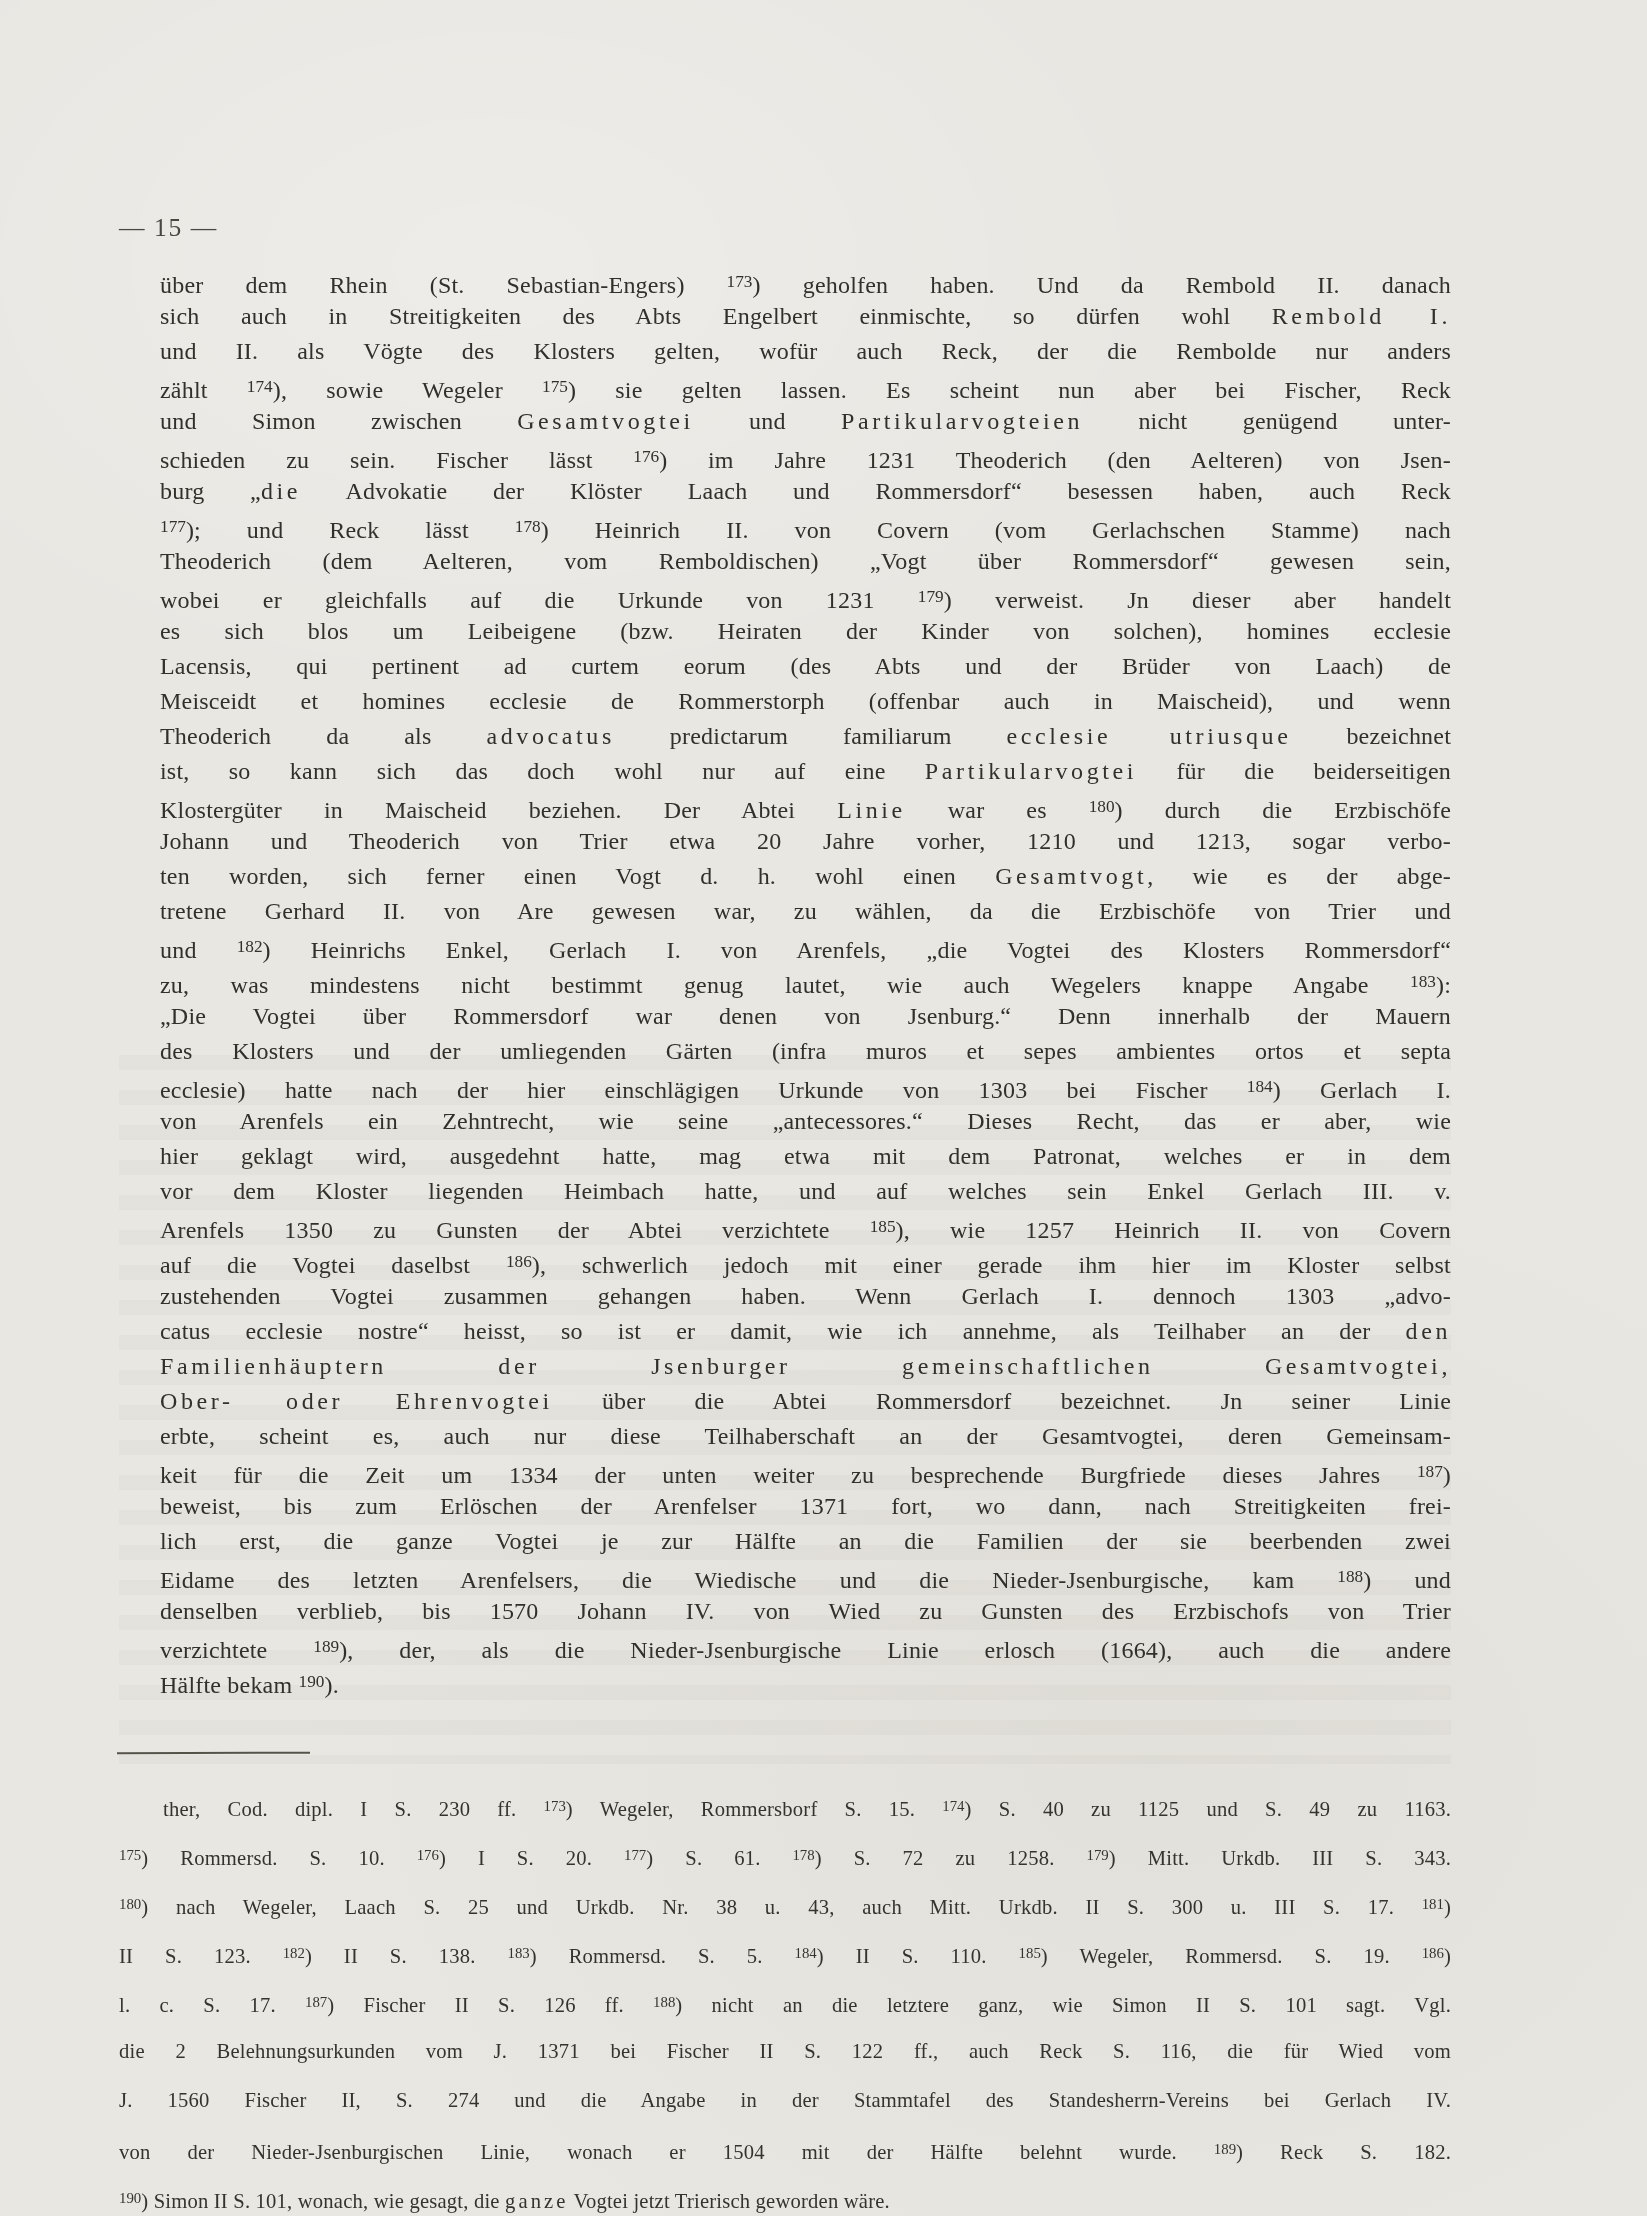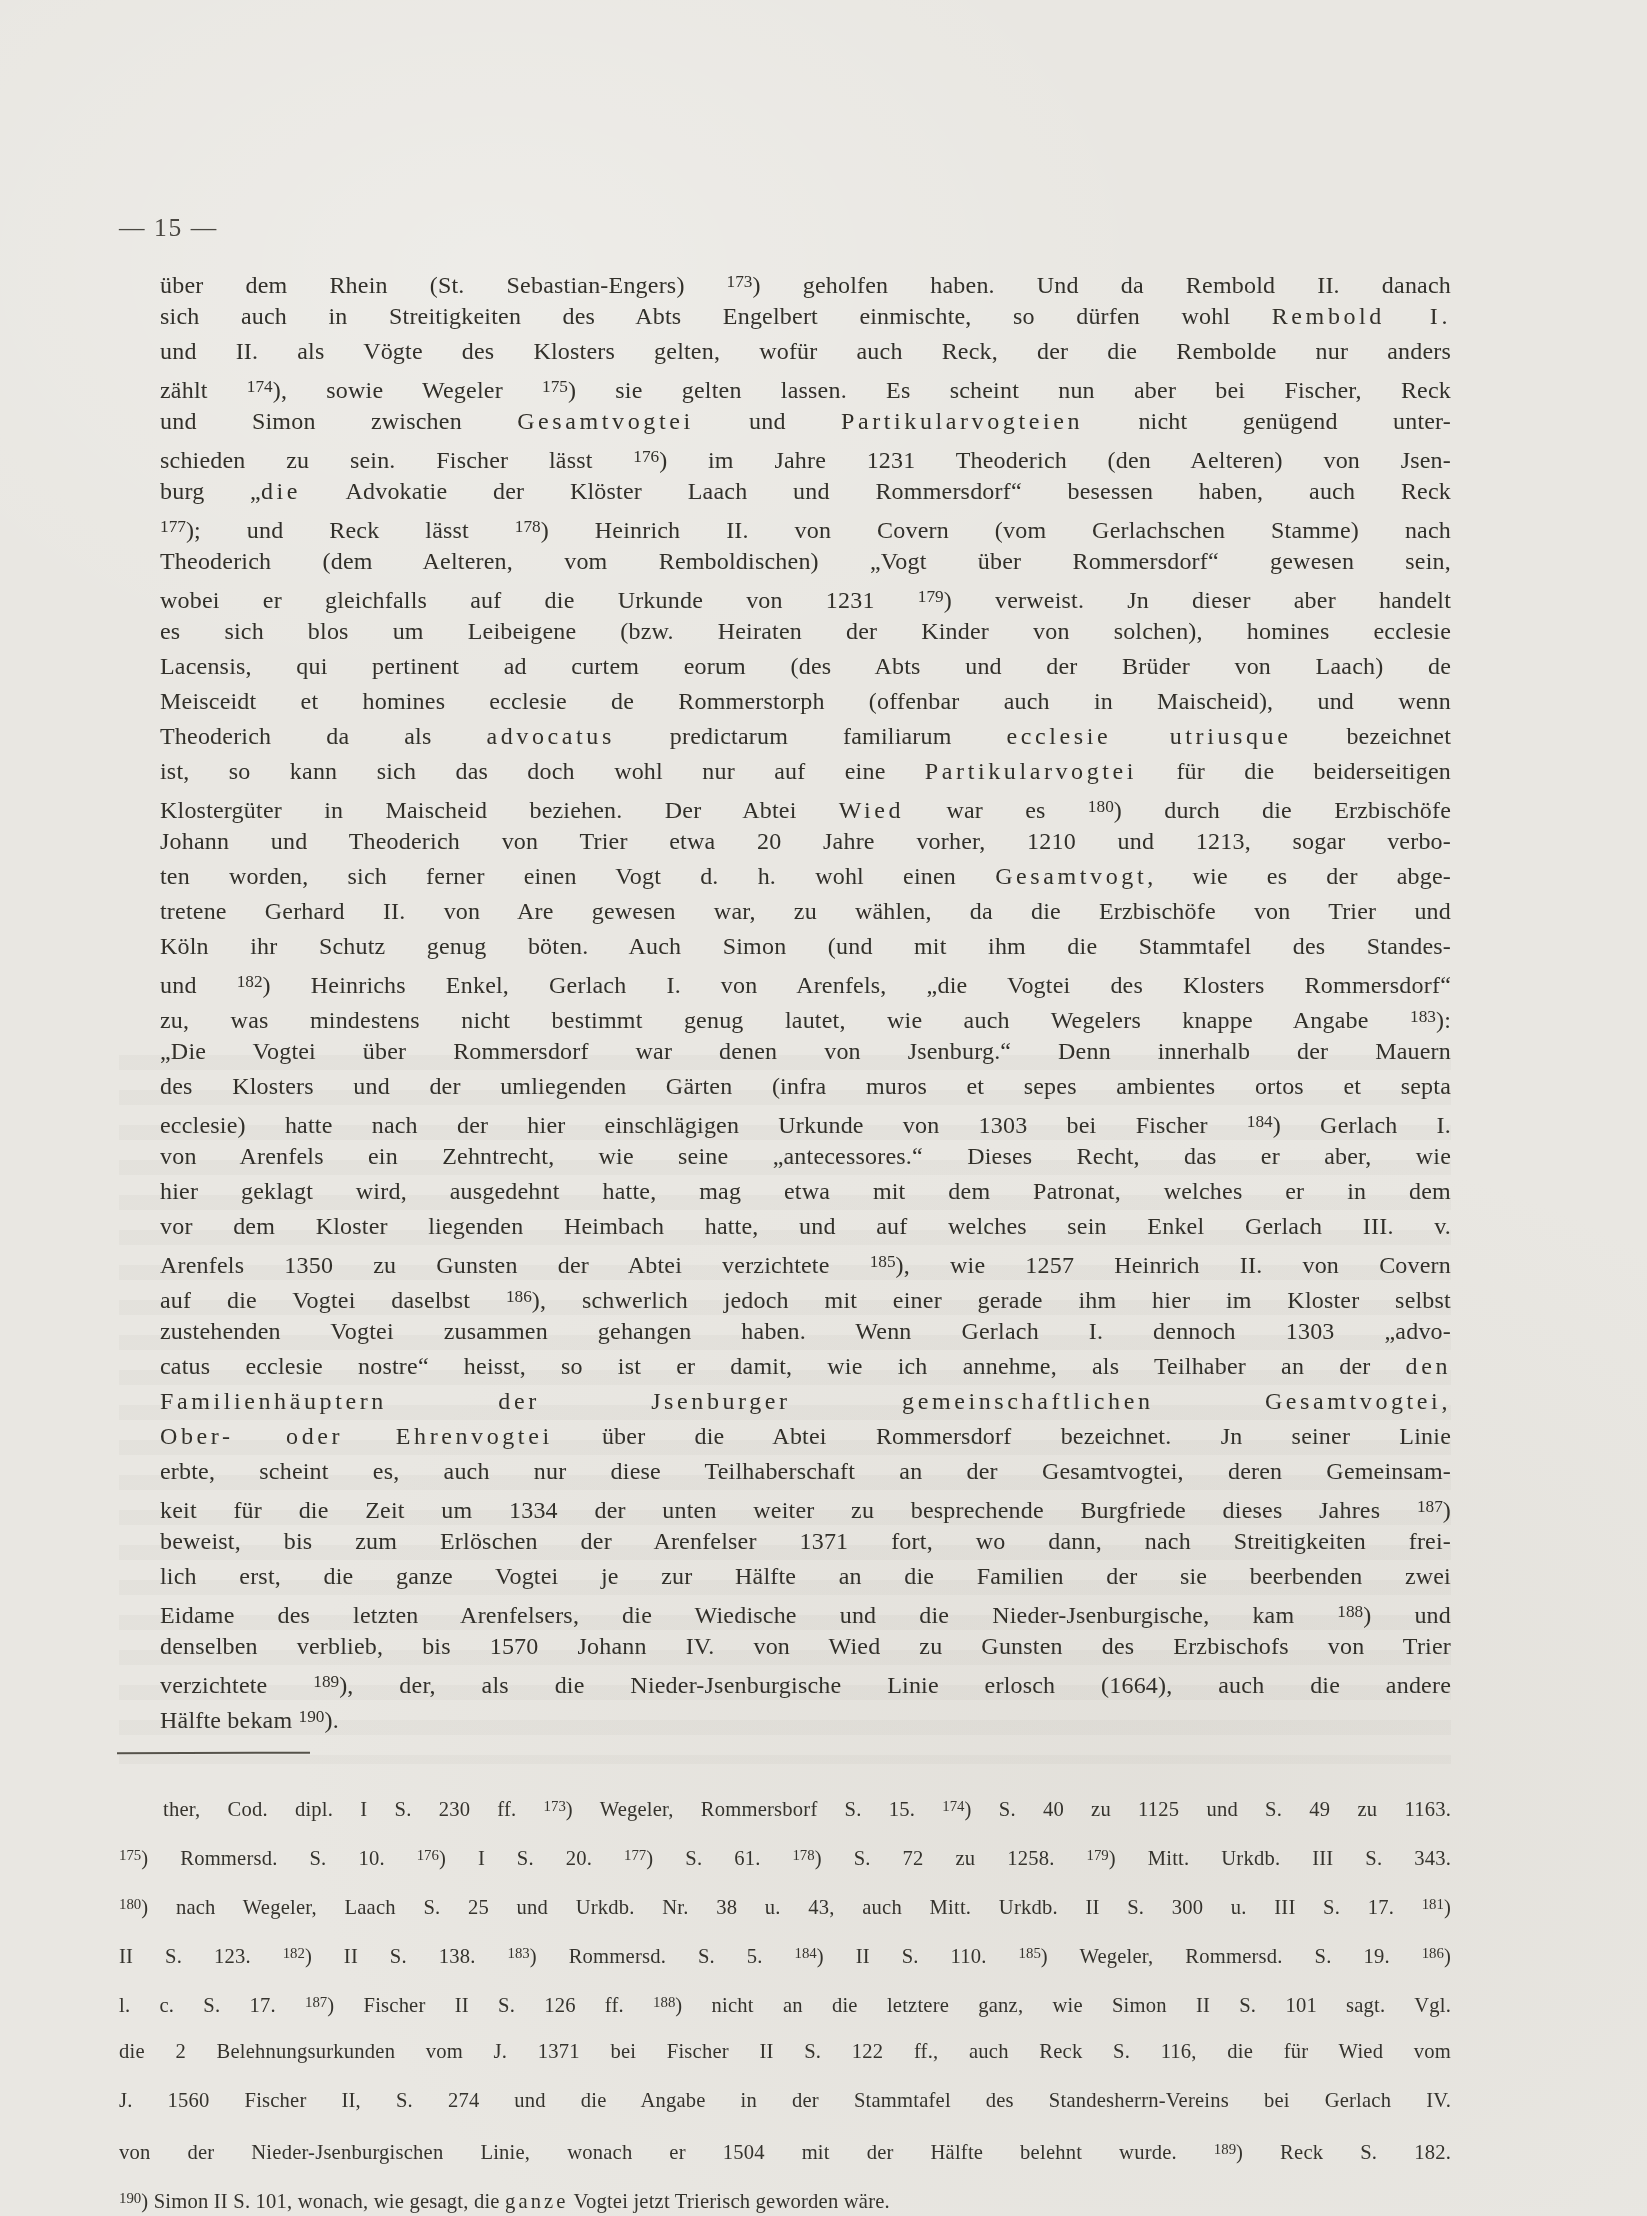--- a/index.html
+++ b/index.html
@@ -73,25 +73,24 @@
       <div class="line">schieden zu sein.  Fischer lässt <span class="sup">176</span>) im Jahre 1231 Theoderich (den Aelteren) von Jsen-</div>
       <div class="line">burg „<span class="sperr">die</span> Advokatie der Klöster Laach und Rommersdorf“ besessen haben, auch Reck</div>
       <div class="line"><span class="sup">177</span>); und Reck lässt <span class="sup">178</span>) Heinrich II. von Covern (vom Gerlachschen Stamme) nach</div>
       <div class="line">Theoderich (dem Aelteren, vom Remboldischen) „Vogt über Rommersdorf“ gewesen sein,</div>
       <div class="line">wobei er gleichfalls auf die Urkunde von 1231 <span class="sup">179</span>) verweist.  Jn dieser aber handelt</div>
       <div class="line">es sich blos um Leibeigene (bzw. Heiraten der Kinder von solchen), homines ecclesie</div>
       <div class="line">Lacensis, qui pertinent ad curtem eorum (des Abts und der Brüder von Laach) de</div>
       <div class="line">Meisceidt et homines ecclesie de Rommerstorph (offenbar auch in Maischeid), und wenn</div>
       <div class="line">Theoderich da als <span class="sperr">advocatus</span> predictarum familiarum <span class="sperr">ecclesie utriusque</span> bezeichnet</div>
       <div class="line">ist, so kann sich das doch wohl nur auf eine <span class="sperr">Partikularvogtei</span> für die beiderseitigen</div>
-      <div class="line">Klostergüter in Maischeid beziehen.  Der Abtei <span class="sperr">Wied</span> war es <span class="sup">180</span>) durch die Erzbischöfe</div>
+      <div class="line">Klostergüter in Maischeid beziehen.  Der Abtei <span class="sperr">Linie</span> war es <span class="sup">180</span>) durch die Erzbischöfe</div>
       <div class="line">Johann und Theoderich von Trier etwa 20 Jahre vorher, 1210 und 1213, sogar verbo-</div>
       <div class="line">ten worden, sich ferner einen Vogt d. h. wohl einen <span class="sperr">Gesamtvogt</span>, wie es der abge-</div>
       <div class="line">tretene Gerhard II. von Are gewesen war, zu wählen, da die Erzbischöfe von Trier und</div>
-      <div class="line">Köln ihr Schutz genug böten.  Auch Simon (und mit ihm die Stammtafel des Standes-</div>
       <div class="line">und <span class="sup">182</span>) Heinrichs Enkel, Gerlach I. von Arenfels, „die Vogtei des Klosters Rommersdorf“</div>
       <div class="line">zu, was mindestens nicht bestimmt genug lautet, wie auch Wegelers knappe Angabe <span class="sup">183</span>):</div>
       <div class="line">„Die Vogtei über Rommersdorf war denen von Jsenburg.“  Denn innerhalb der Mauern</div>
       <div class="line">des Klosters und der umliegenden Gärten (infra muros et sepes ambientes ortos et septa</div>
       <div class="line">ecclesie) hatte nach der hier einschlägigen Urkunde von 1303 bei Fischer <span class="sup">184</span>) Gerlach I.</div>
       <div class="line">von Arenfels ein Zehntrecht, wie seine „antecessores.“  Dieses Recht, das er aber, wie</div>
       <div class="line">hier geklagt wird, ausgedehnt hatte, mag etwa mit dem Patronat, welches er in dem</div>
       <div class="line">vor dem Kloster liegenden Heimbach hatte, und auf welches sein Enkel Gerlach III. v.</div>
       <div class="line">Arenfels 1350 zu Gunsten der Abtei verzichtete <span class="sup">185</span>), wie 1257 Heinrich II. von Covern</div>
       <div class="line">auf die Vogtei daselbst <span class="sup">186</span>), schwerlich jedoch mit einer gerade ihm hier im Kloster selbst</div>

